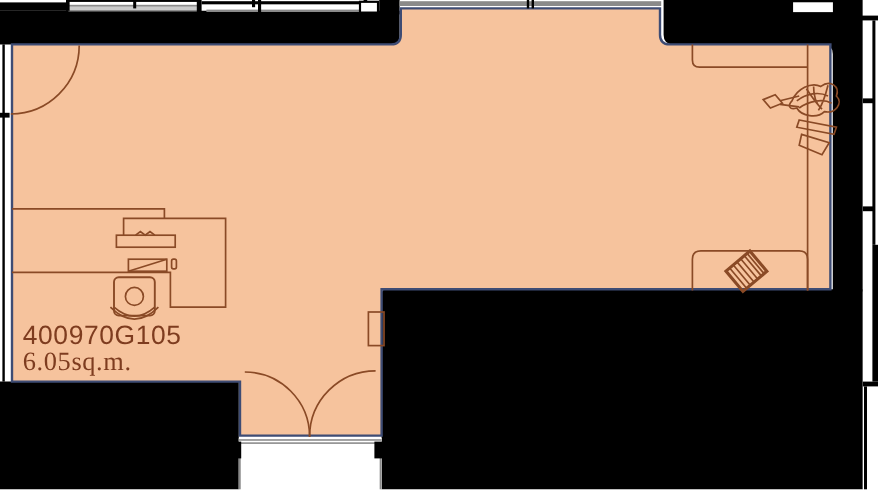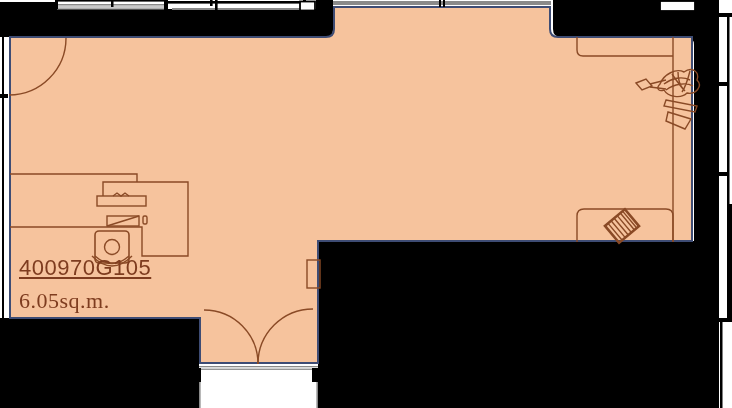--- a/index.html
+++ b/index.html
@@ -138,15 +138,15 @@
 
       <rect class="furn" x="307" y="260" width="13" height="28"></rect>
 
       <g>
         <path class="furn" d="M204 310 A54 54 0 0 1 258 364"></path>
         <path class="furn" d="M313 309 A55 55 0 0 0 258 364"></path>
       </g>
     </g>
   </svg>
 
-  <div class="label" style="left:19px;top:256px;text-decoration:underline;">400970G105</div>
+  <div class="label" style="left:19px;top:268px;">400970G105</div>
   <div class="label" style="left:19px;top:289px;font-family:Liberation Serif, serif;">6.05sq.m.</div>
 </div>
 
 </body></html>

